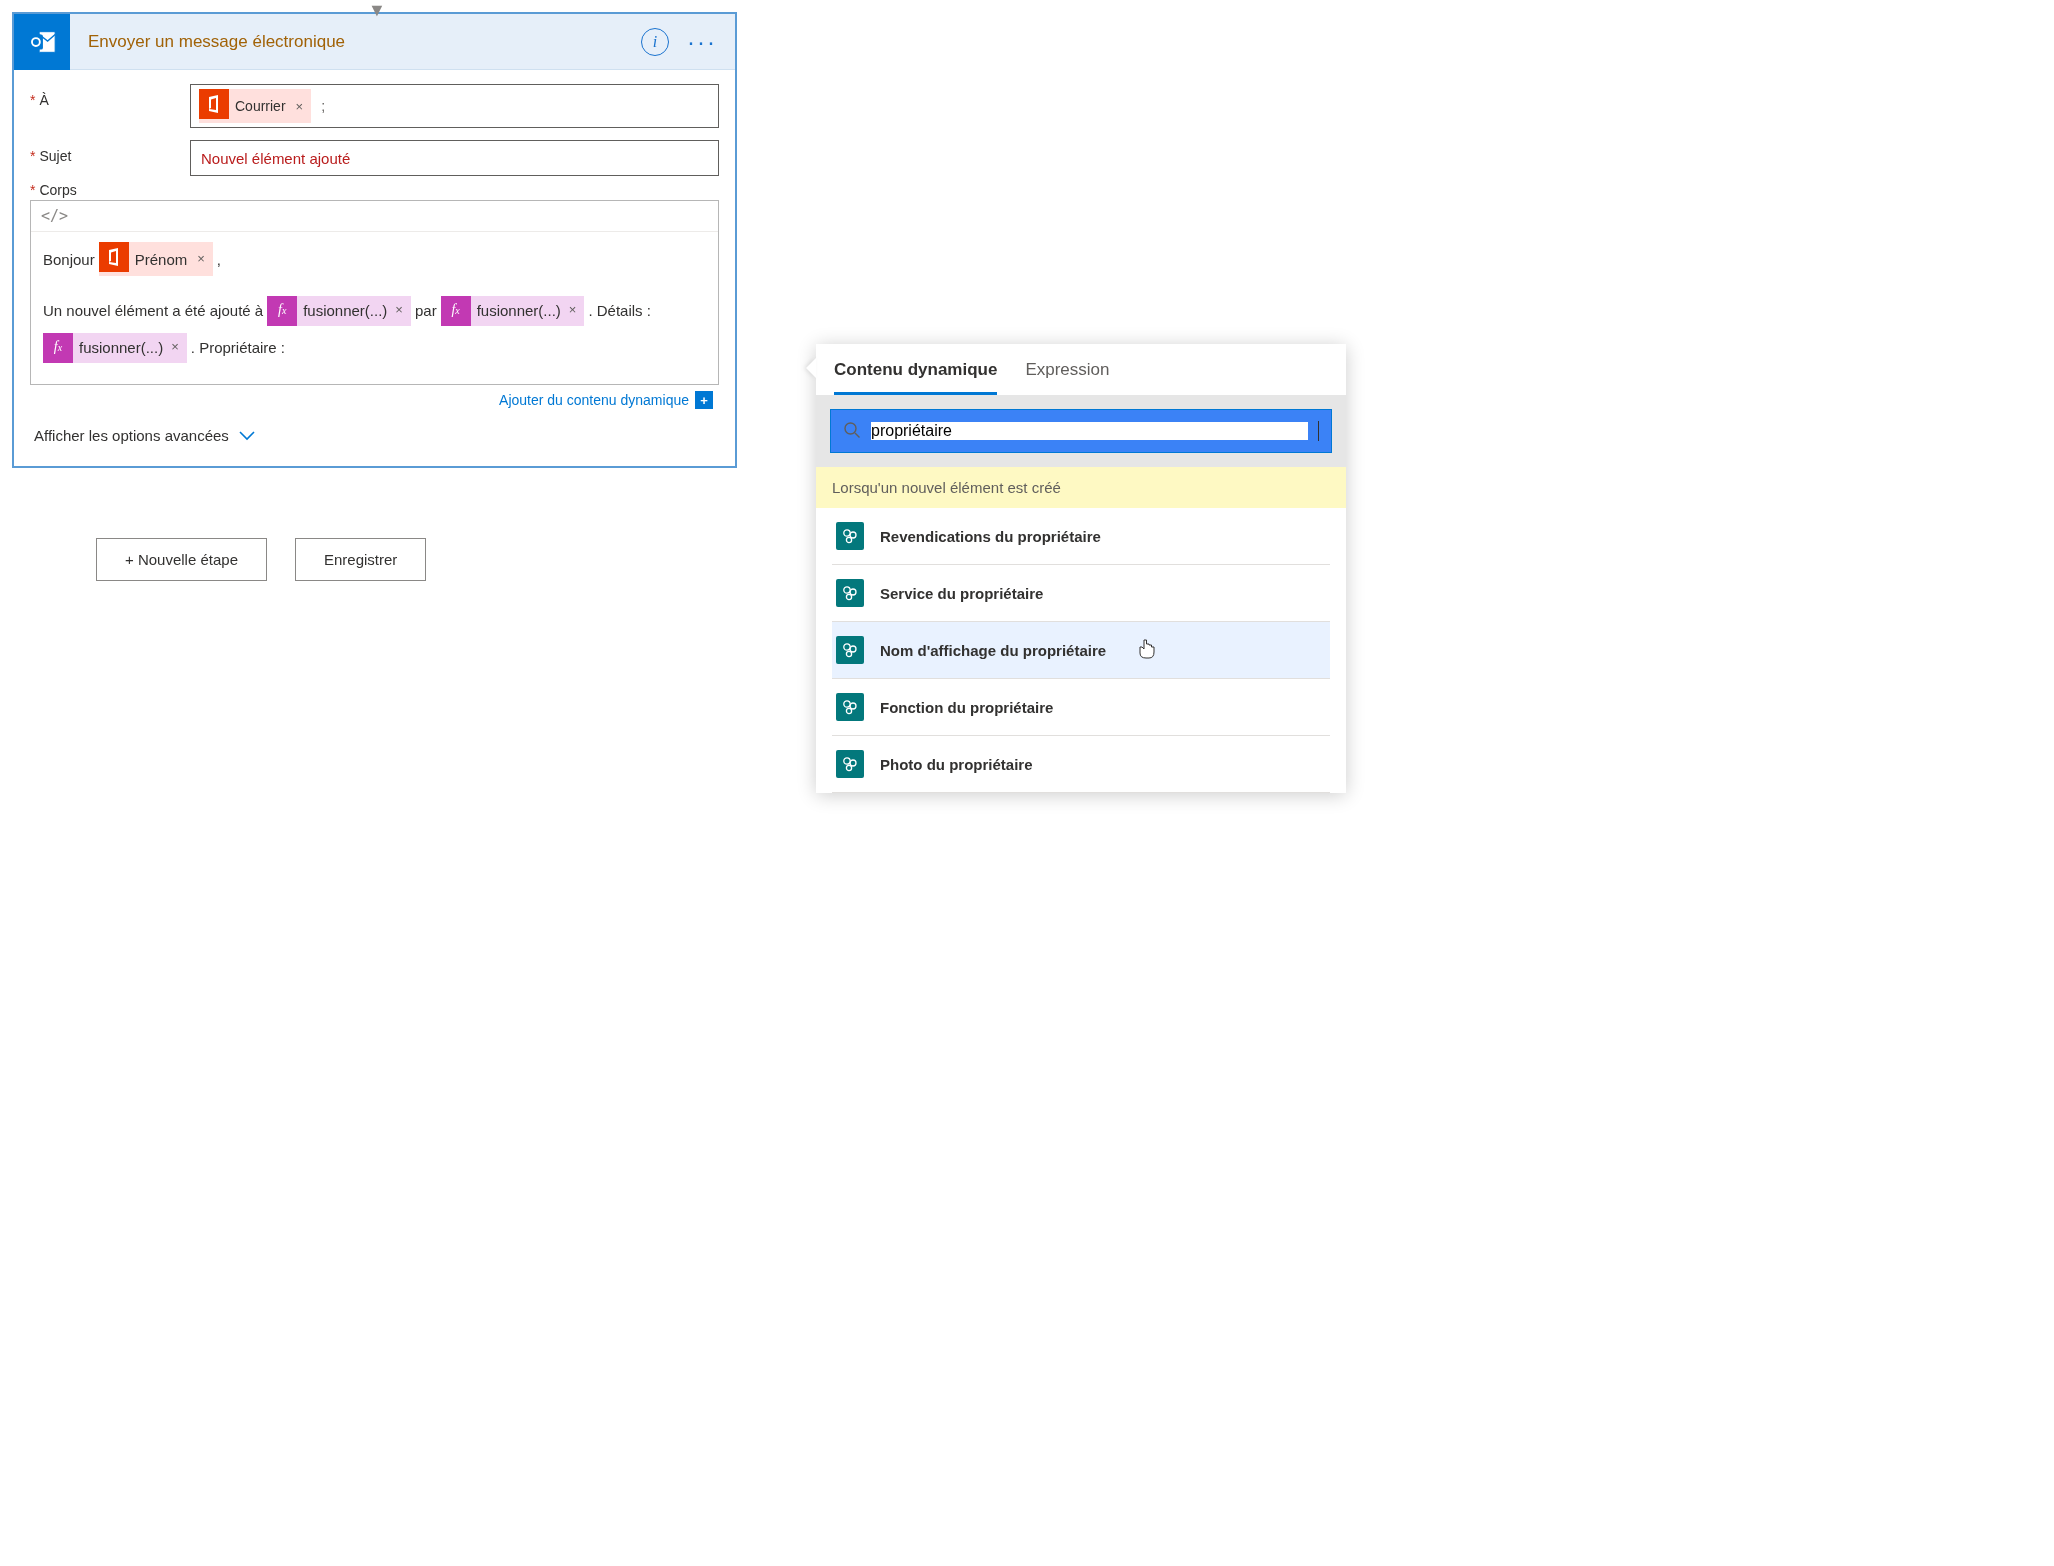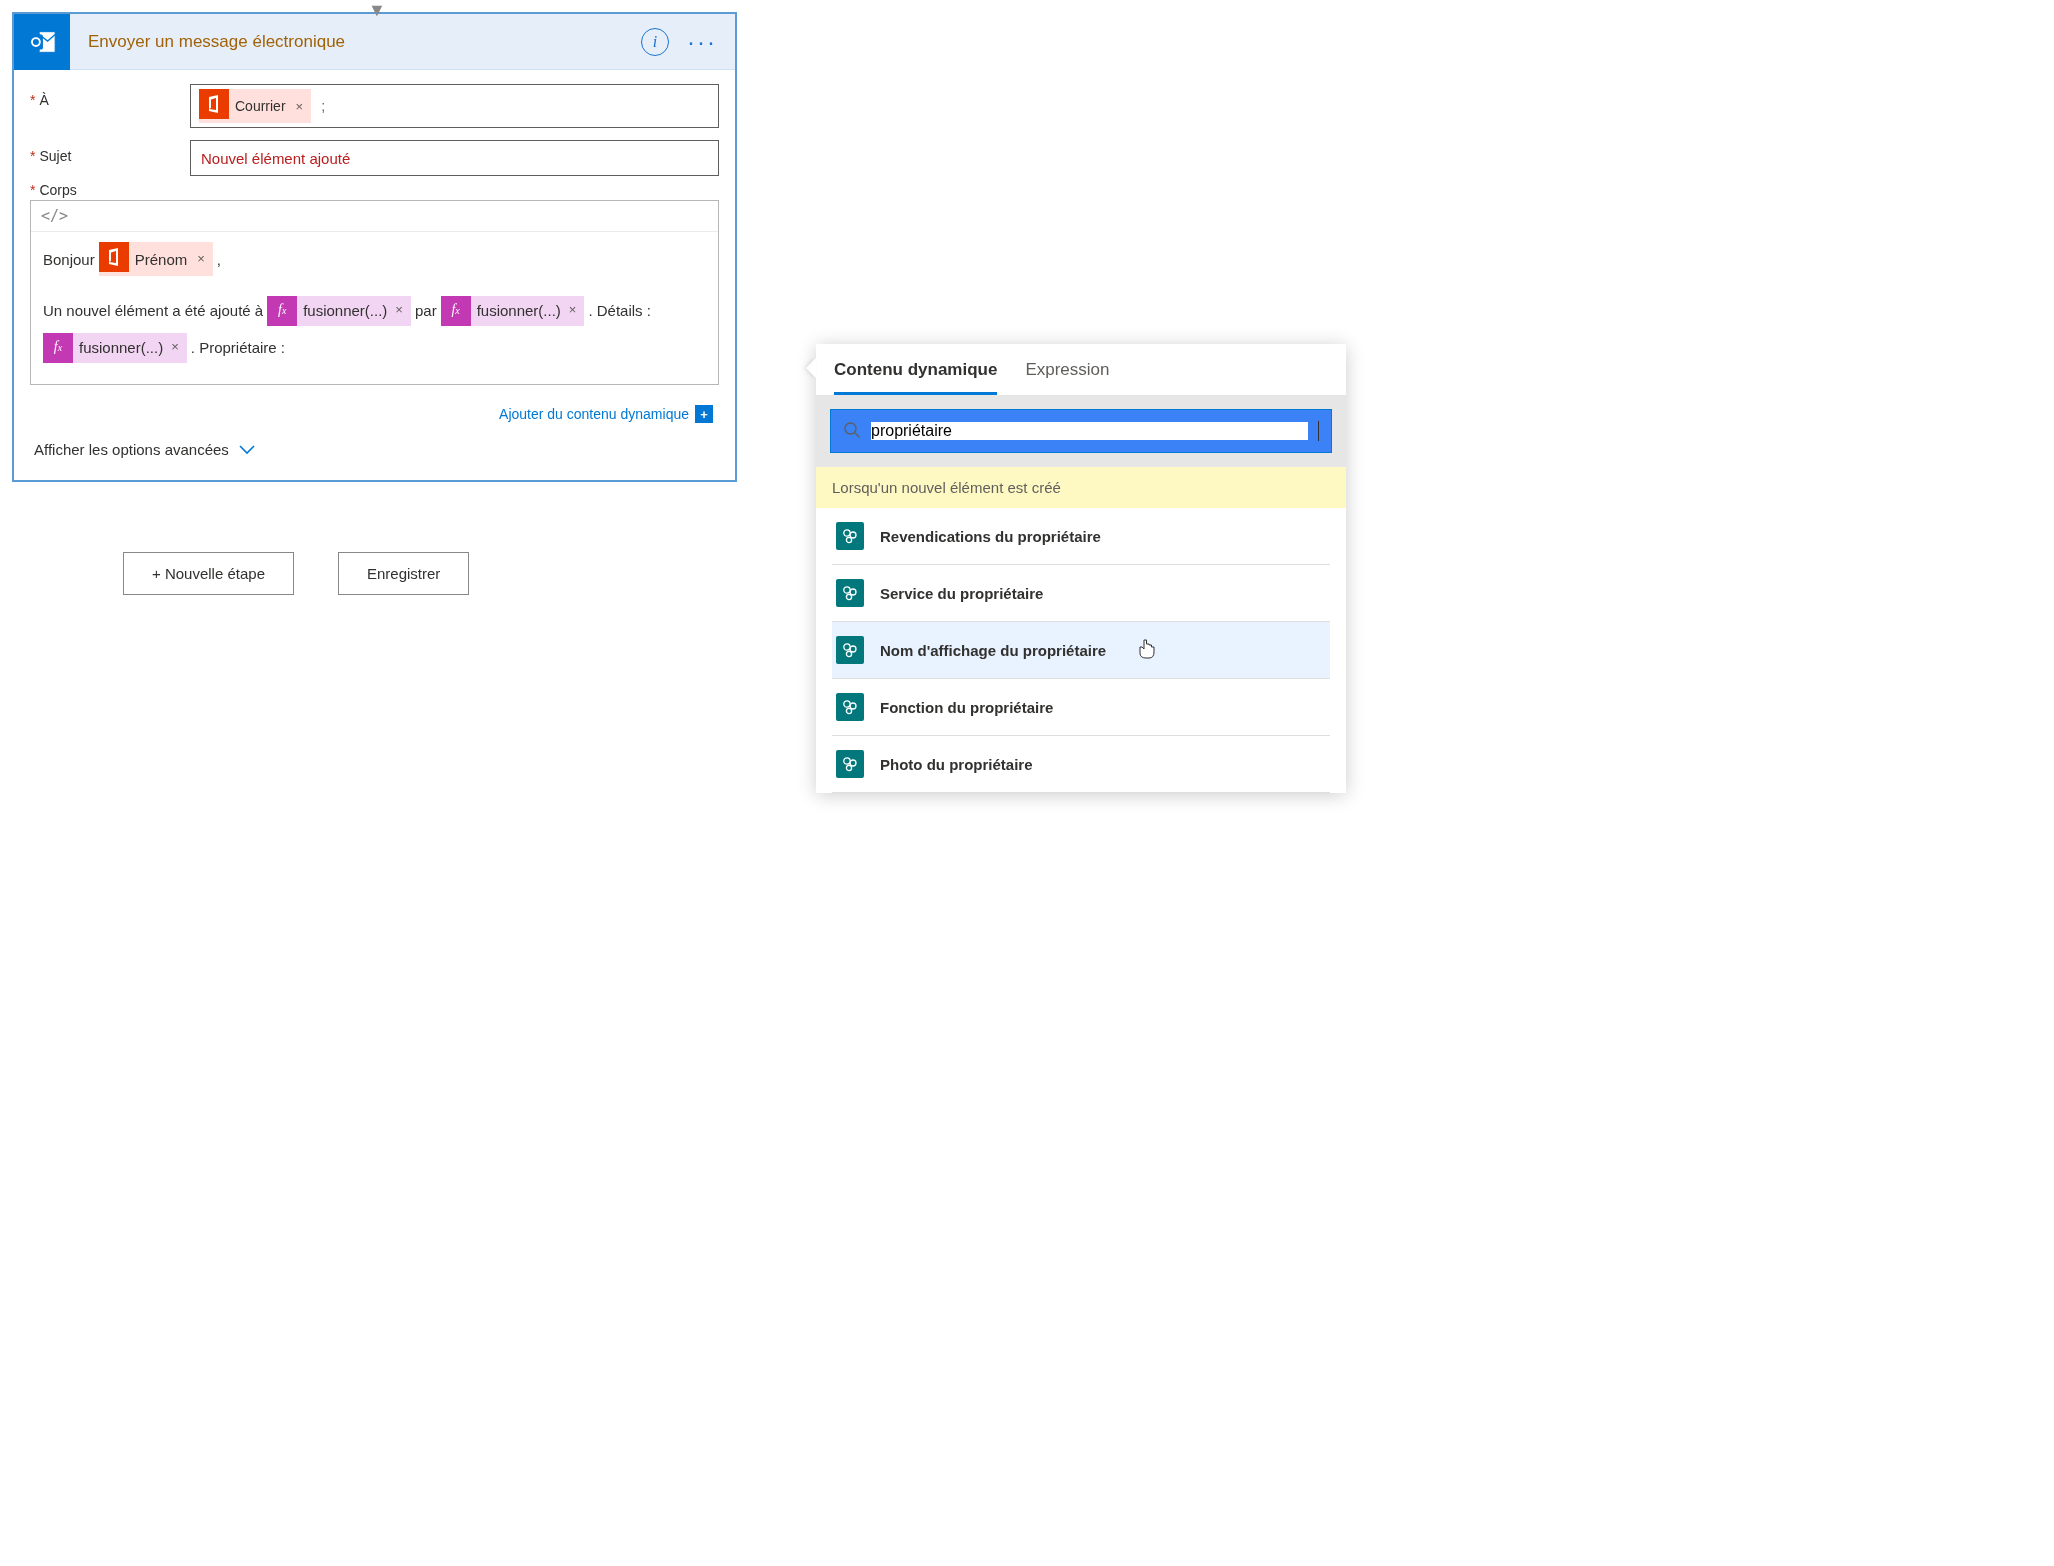--- a/index.html
+++ b/index.html
@@ -125,27 +125,27 @@
     padding:4px 8px 4px 36px;
     position:relative; height:30px;
   }
   .fx-icon {
     position:absolute; left:0; top:0; width:30px; height:30px;
     background:#c239b3; color:#fff; display:flex; align-items:center; justify-content:center;
     font-style: italic; font-size:14px; font-family: Georgia, serif;
   }
   .dynamic-link {
     display:flex; align-items:center; justify-content:flex-end; gap:6px;
-    padding:6px 6px 6px 0; font-size:14px; color:#0078d4;margin-top:14px;
+    padding:6px 6px 6px 0; font-size:14px; color:#0078d4;
   }
   .plus-box { width:18px; height:18px; background:#0078d4; color:#fff; display:flex; align-items:center; justify-content:center; font-size:13px; font-weight:bold;}
   .advanced { display:flex; align-items:flex-end; gap:10px; padding:12px 4px 10px 4px; font-size:15px; color:#323130; cursor:pointer; }
   .chevron { color:#0078d4; }
 
-  .footer-actions { display:flex; gap:44px; margin-top:70px; margin-left:113px;}
+  .footer-actions { display:flex; gap:28px; margin-top:70px; margin-left:86px;}
   .footer-btn {
     border:1px solid #8a8886; background:#fff; padding:12px 28px; font-size:15px; cursor:pointer; color:#323130;
   }
 
   
   .dc-panel {
     position:absolute;
     left:816px; top:344px;
     width:530px;
     background:#fff;

